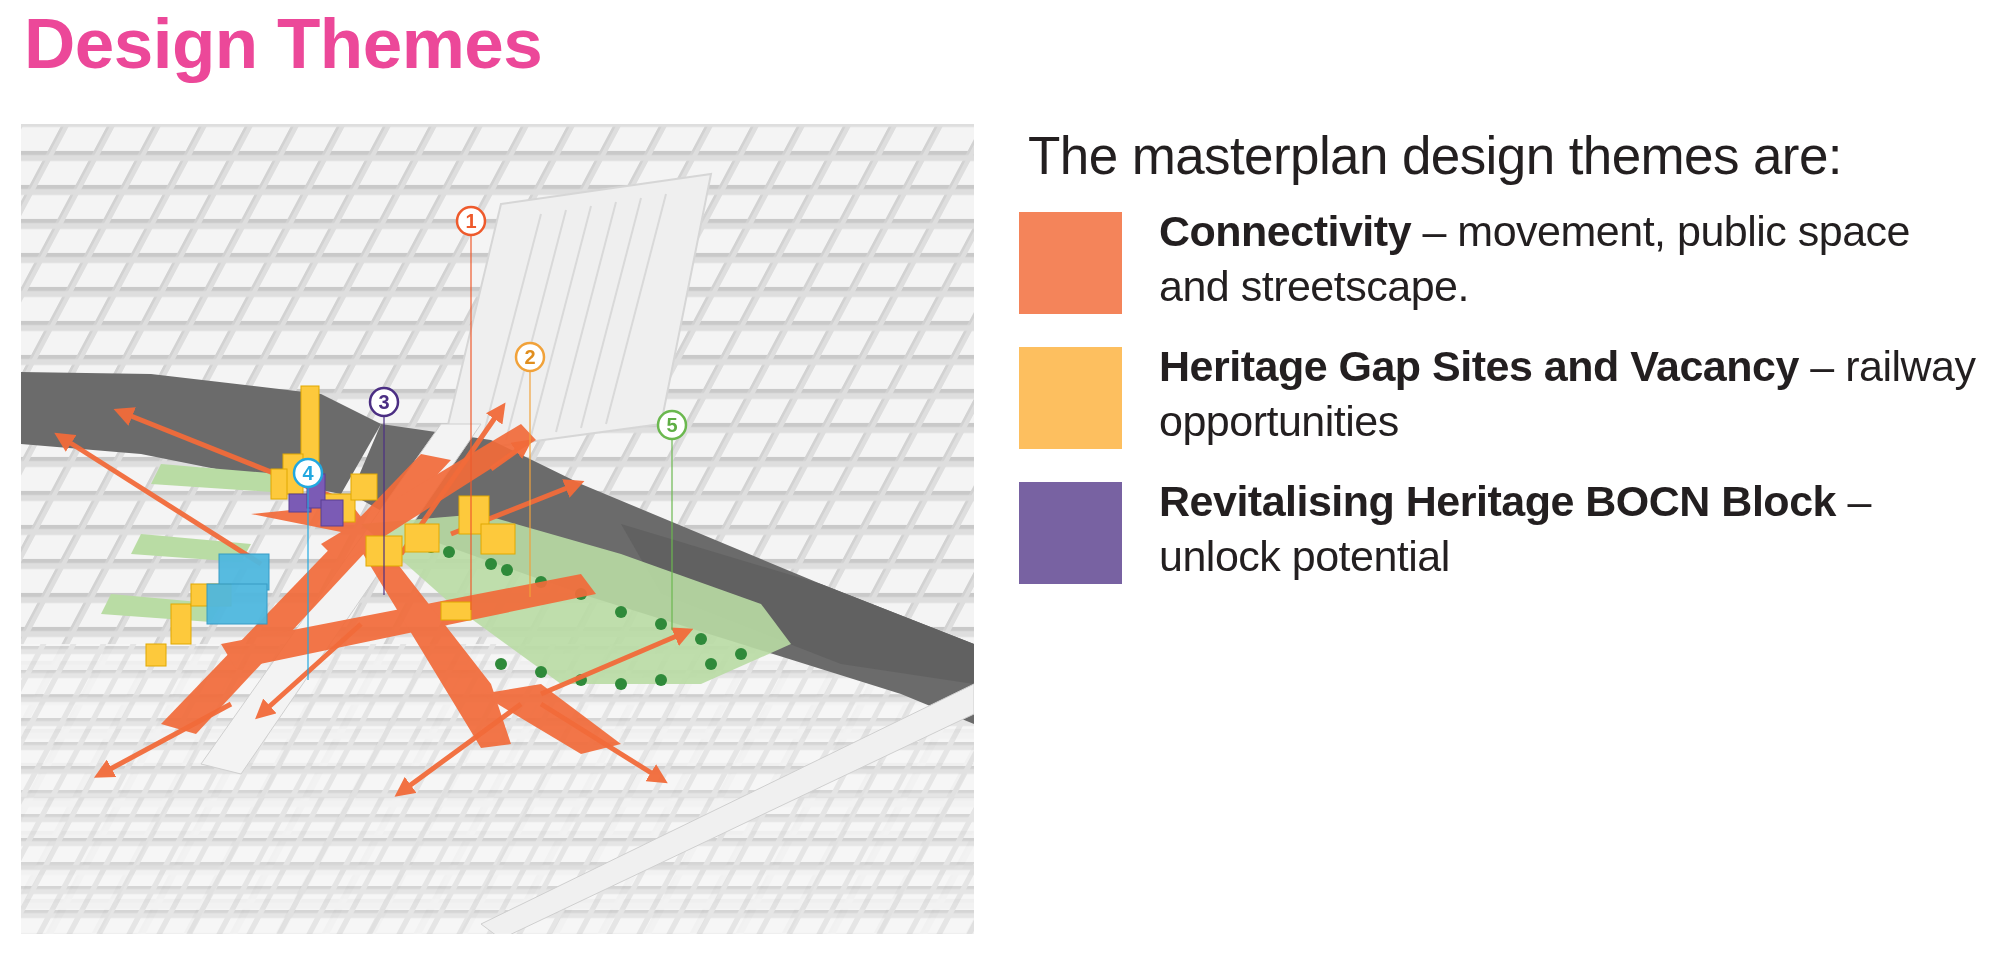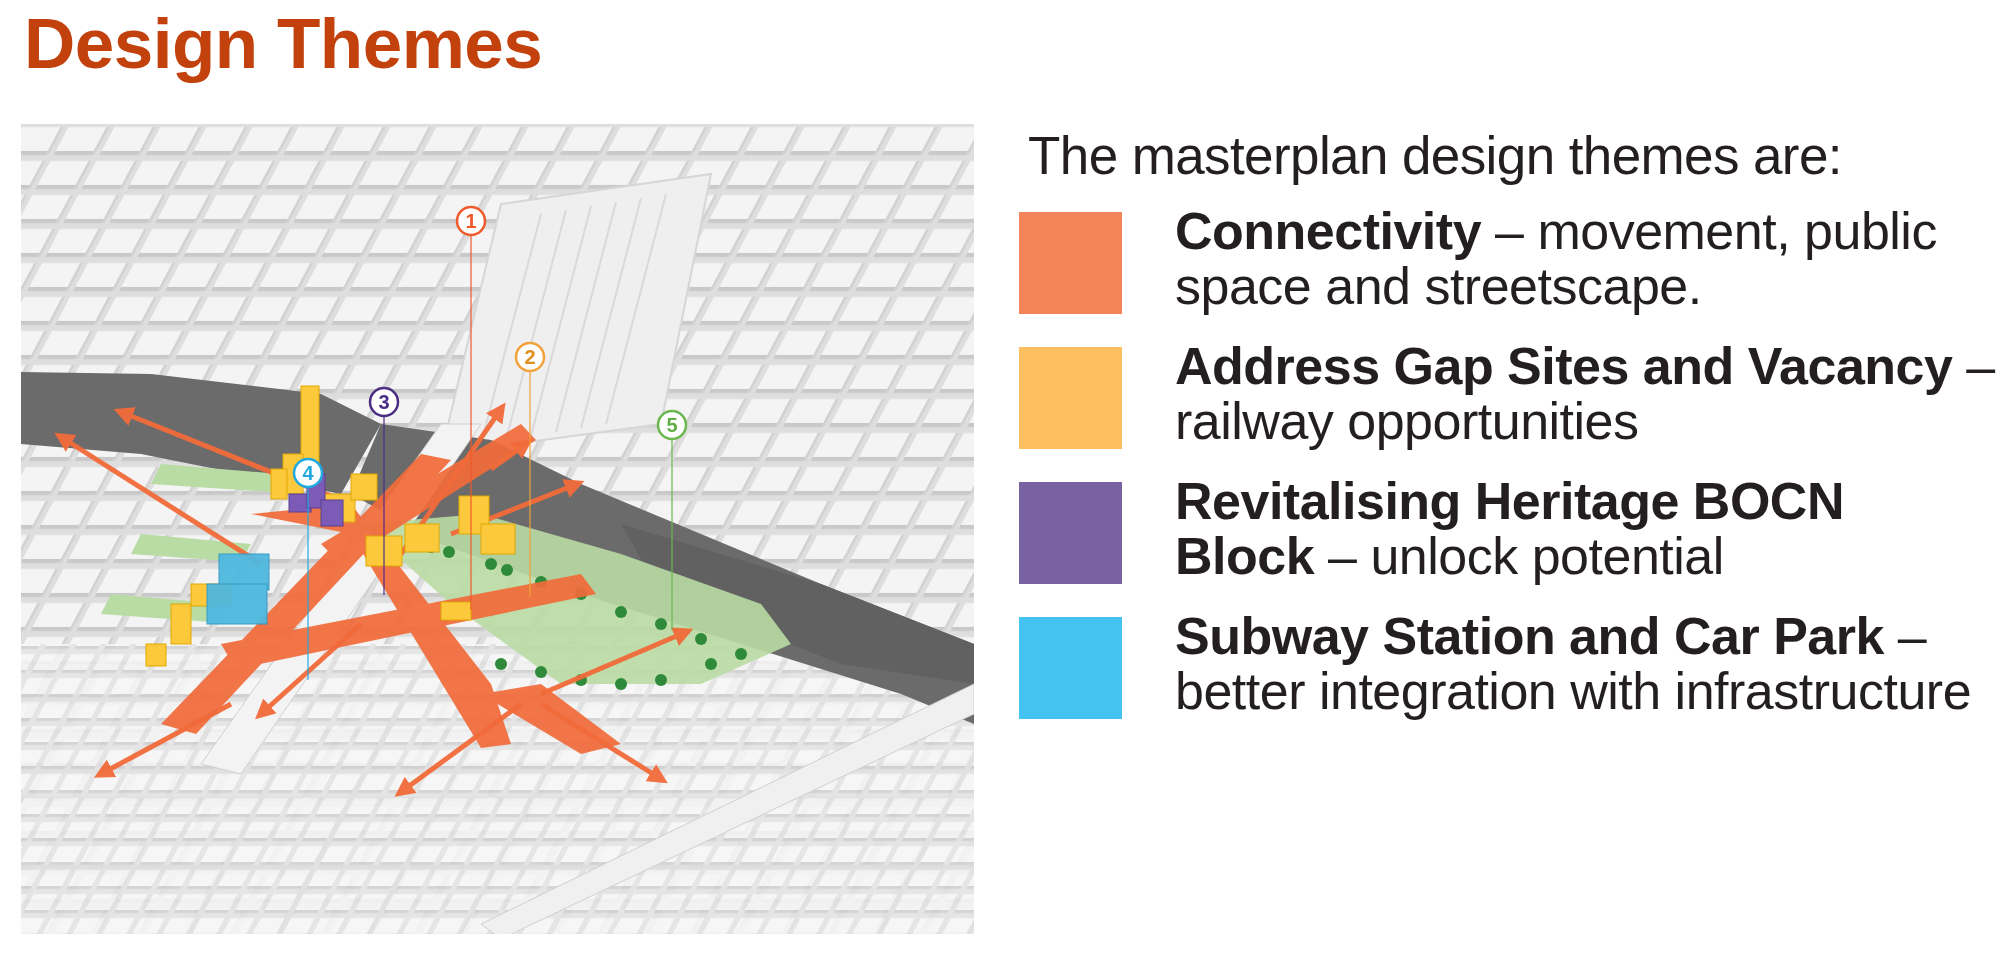--- a/index.html
+++ b/index.html
@@ -9,29 +9,29 @@
                 font-family:"Liberation Sans", sans-serif; font-weight:700;
                 font-size:71px; line-height:84px; letter-spacing:-0.5px; }
   .map { position:absolute; left:21px; top:124px; width:953px; height:810px;
          overflow:hidden; background:#e4e4e4; }
   .map svg { display:block; width:953px; height:810px; }
   .intro { position:absolute; left:1020px; top:118px; margin:8px; font-weight:400;
            font-size:53px; line-height:60px; letter-spacing:-0.6px; white-space:nowrap; }
   .themes { position:absolute; left:1019px; top:212px; width:981px; margin:0; padding:0; list-style:none; }
   .theme { position:relative; height:135px; }
   .swatch { position:absolute; left:0; top:0; width:103px; height:102px; }
-  .theme-text { position:absolute; left:156px; top:-8px; width:820px; font-size:52px;
+  .theme-text { position:absolute; left:140px; top:-8px; width:820px; font-size:43px;
                 line-height:55px; letter-spacing:-0.5px; }
   .theme-text b { font-weight:700; }
   .marker-text { font-family:"Liberation Sans", sans-serif; font-weight:700; font-size:20px; }
 </style>
 </head>
 <body>
 
-<h1 class="page-title" style="color: #c2410c;">Design Themes</h1>
+<h1 class="page-title" style="color: #ec4899;">Design Themes</h1>
 
 <div class="map" title="Axonometric 3D city model of the masterplan area with numbered theme markers">
   <svg viewBox="0 0 953 810" xmlns="http://www.w3.org/2000/svg">
     <defs>
       <pattern id="blocks" width="46" height="34" patternUnits="userSpaceOnUse" patternTransform="skewX(-28)">
         <rect width="46" height="34" fill="#dedede"></rect>
         <rect x="3" y="3" width="38" height="24" fill="#f4f4f4"></rect>
         <rect x="3" y="27" width="38" height="4" fill="#c9c9c9"></rect>
         <rect x="41" y="3" width="3" height="28" fill="#d2d2d2"></rect>
       </pattern>
@@ -173,28 +173,22 @@
 <ul class="themes">
   <li class="theme">
     <span class="swatch" style="background:#F4845A"></span>
     <div class="theme-text">
       <b>Connectivity</b><span> – </span><span>movement, public space and streetscape.</span>
     </div>
   </li>
   <li class="theme">
     <span class="swatch" style="background:#FDBF5F"></span>
     <div class="theme-text">
-      <b>Address Gap Sites and Vacancy</b><span> – </span><span>railway opportunities</span>
+      <b>Heritage Gap Sites and Vacancy</b><span> – </span><span>railway opportunities</span>
     </div>
   </li>
   <li class="theme">
     <span class="swatch" style="background:#7862A2"></span>
     <div class="theme-text">
       <b>Revitalising Heritage BOCN Block</b><span> – </span><span>unlock potential</span>
     </div>
   </li>
-  <li class="theme">
-    <span class="swatch" style="background:#44C3F1"></span>
-    <div class="theme-text">
-      <b>Subway Station and Car Park</b><span> – </span><span>better integration with infrastructure</span>
-    </div>
-  </li>
 </ul>
 
 </body></html>

